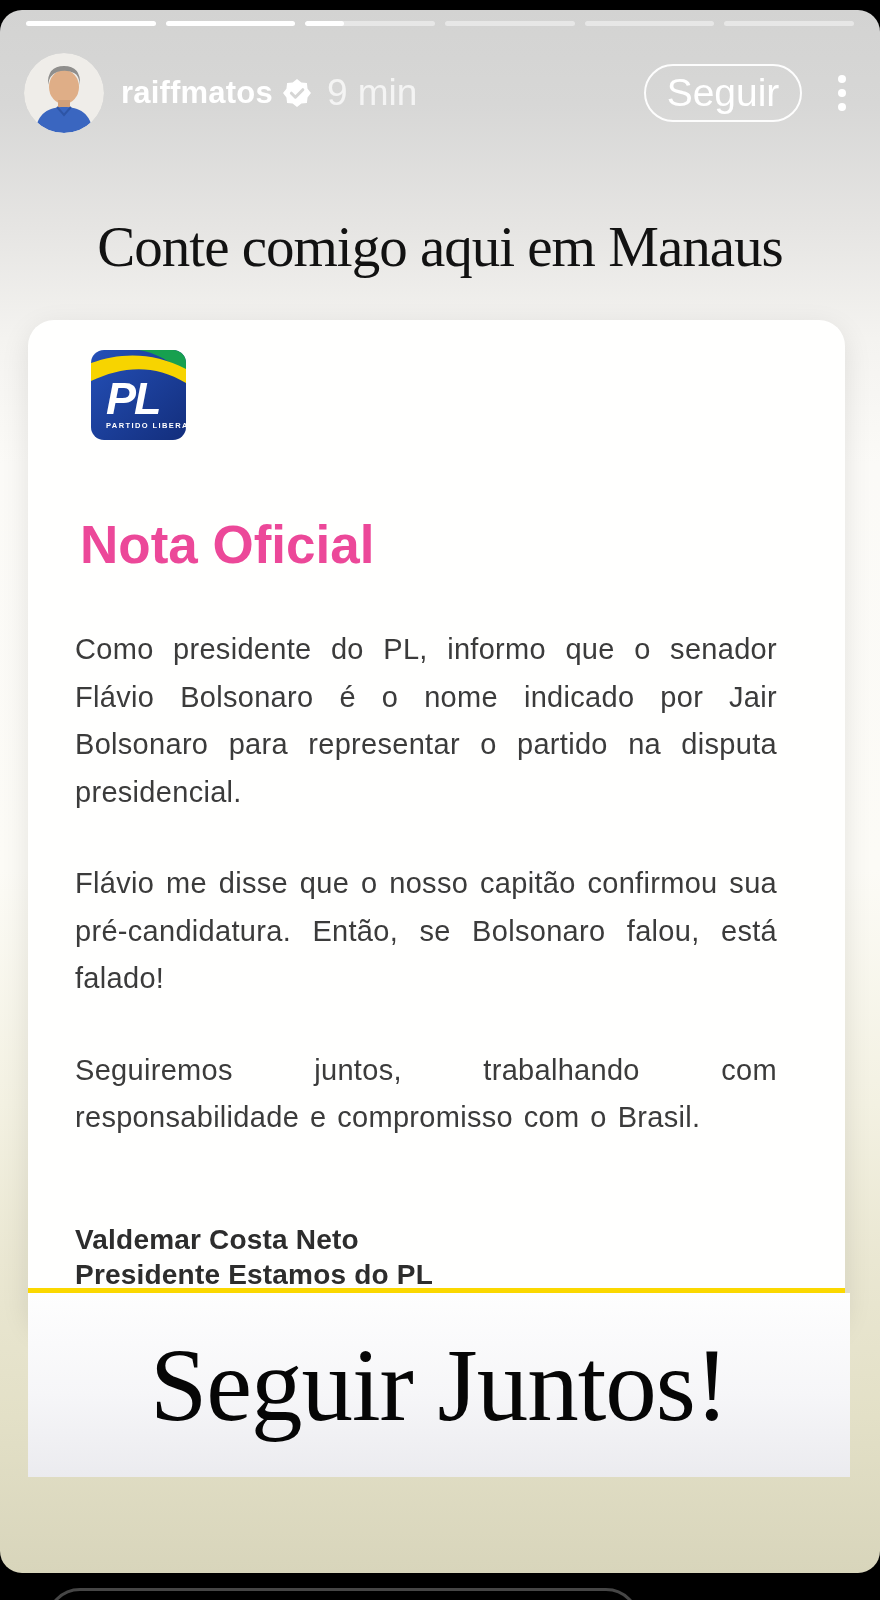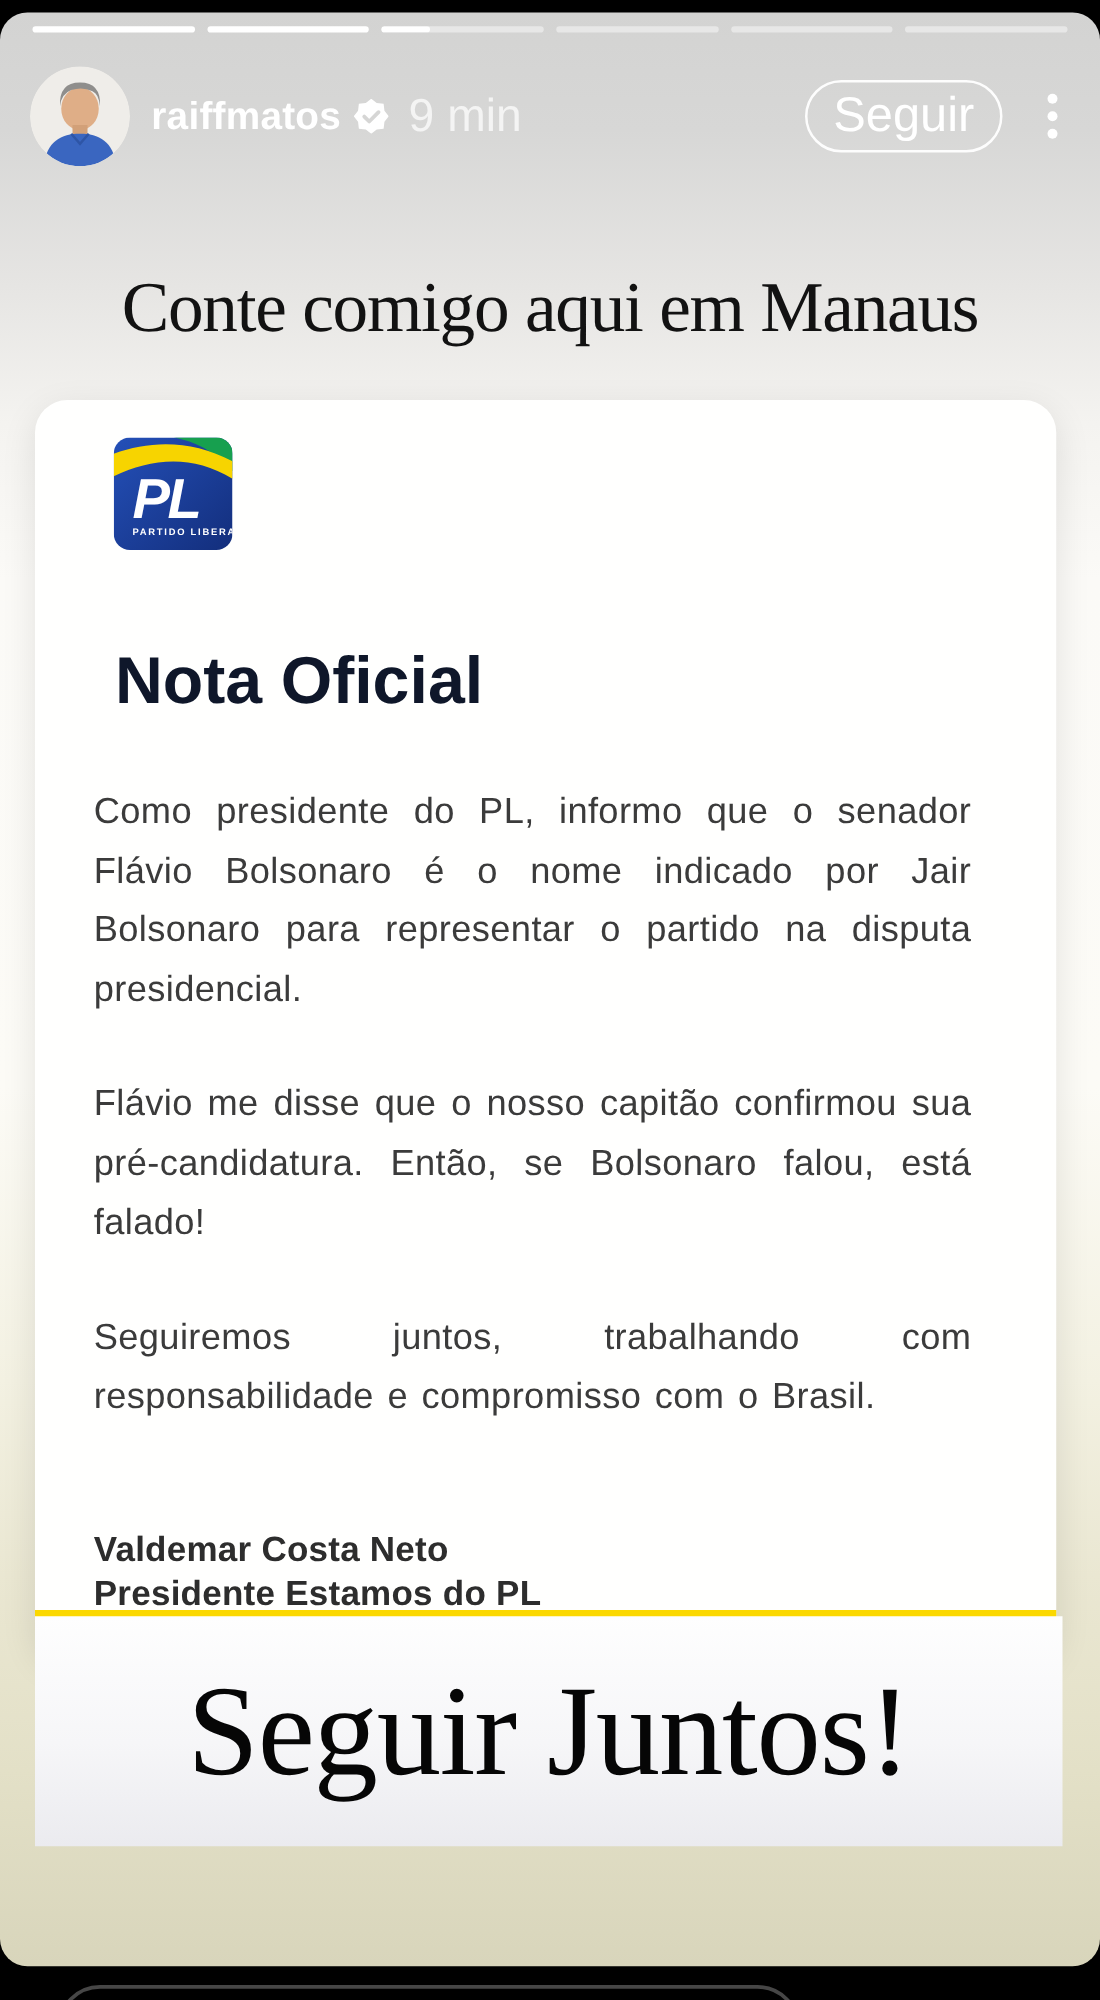--- a/index.html
+++ b/index.html
@@ -52,22 +52,22 @@
   }
   
   .card {
     position:absolute; top:272px; left:28px; right:35px; height:1006px;
     background:#fffffe; border-radius:26px;
     box-shadow:0 8px 28px rgba(0,0,0,0.10);
     margin-top:38px;
   }
   .pl-logo { position:absolute; top:30px; left:63px; width:95px; height:90px; }
   .nota-title {
-    position:absolute; top:194px; left:64px;
-    font-size:53px; font-weight:800; color:#0f172a; letter-spacing:0px;
+    position:absolute; top:194px; left:52px;
+    font-size:53px; font-weight:800; color:#ec4899; letter-spacing:0px;
   }
   .body-text { position:absolute; top:306px; left:47px; width:702px; }
   .body-text p {
     margin:0 0 44px 0; font-size:29px; line-height:47.5px; color:#3b3b3b;
     text-align:justify; letter-spacing:0.3px; word-spacing:2.5px;
   }
   .signature { margin-top:80px; }
   .sig-name, .sig-role {
     font-size:28px; line-height:35px; font-weight:700; color:#2d2d2d; letter-spacing:0.2px;
   }

